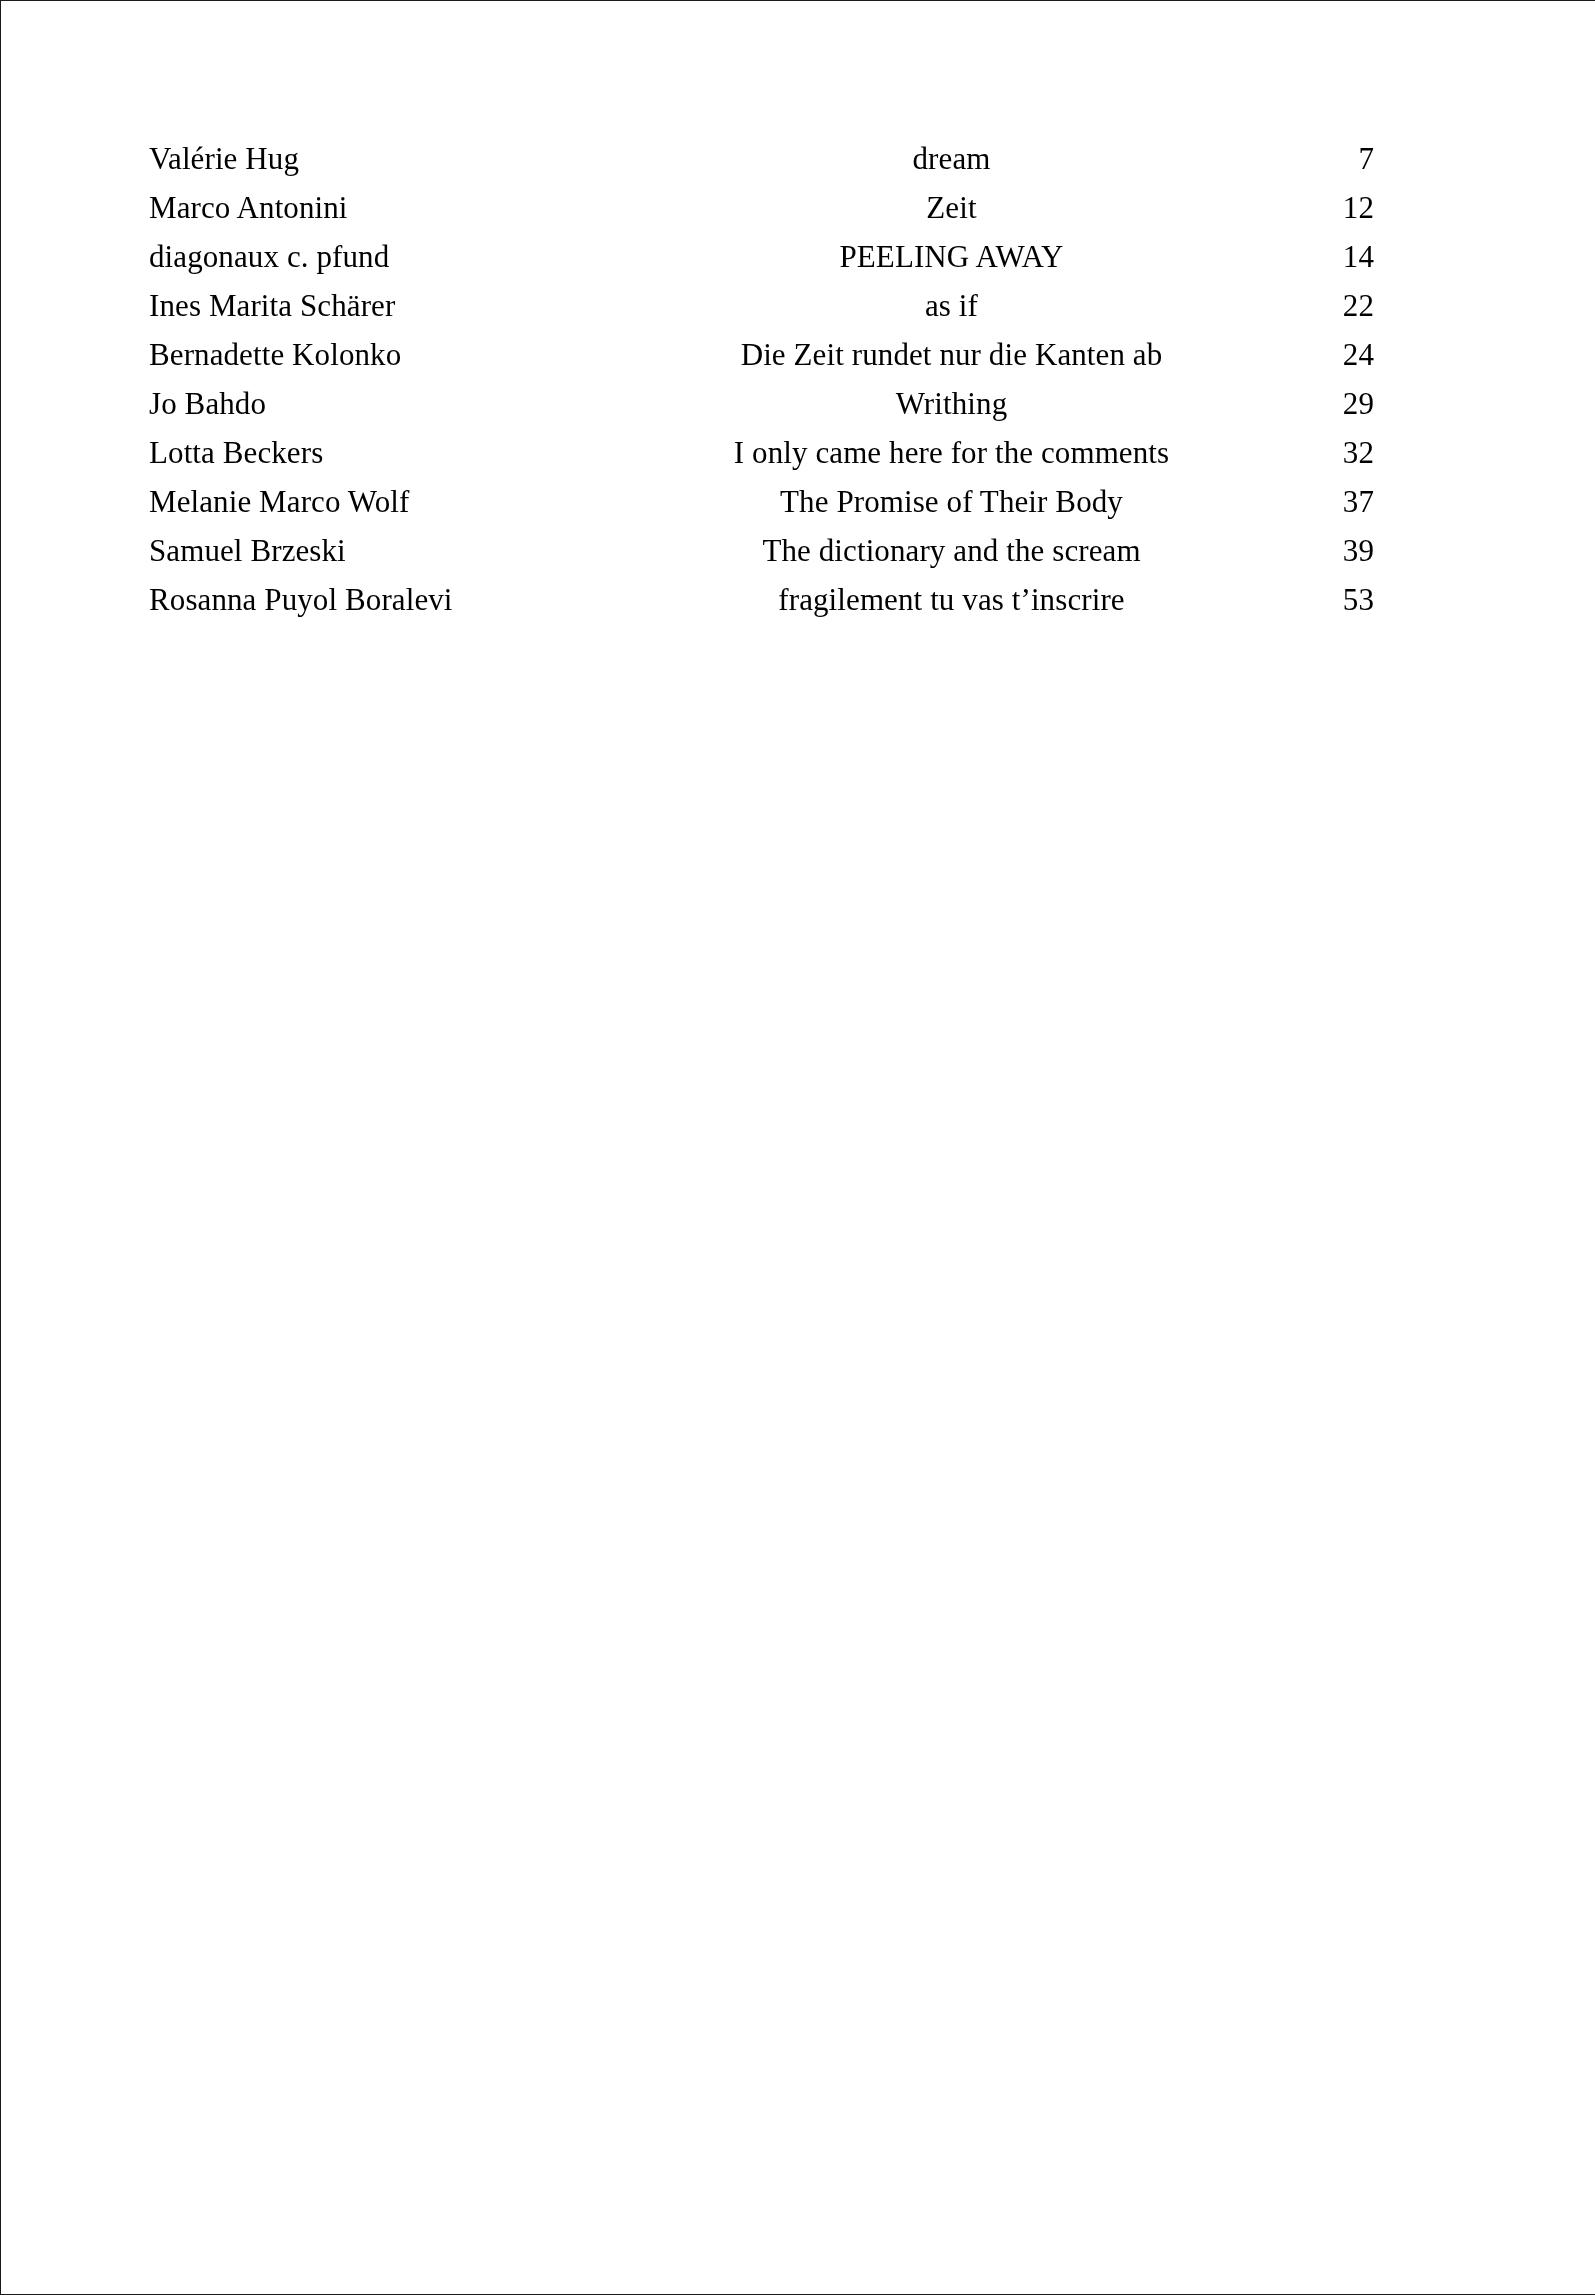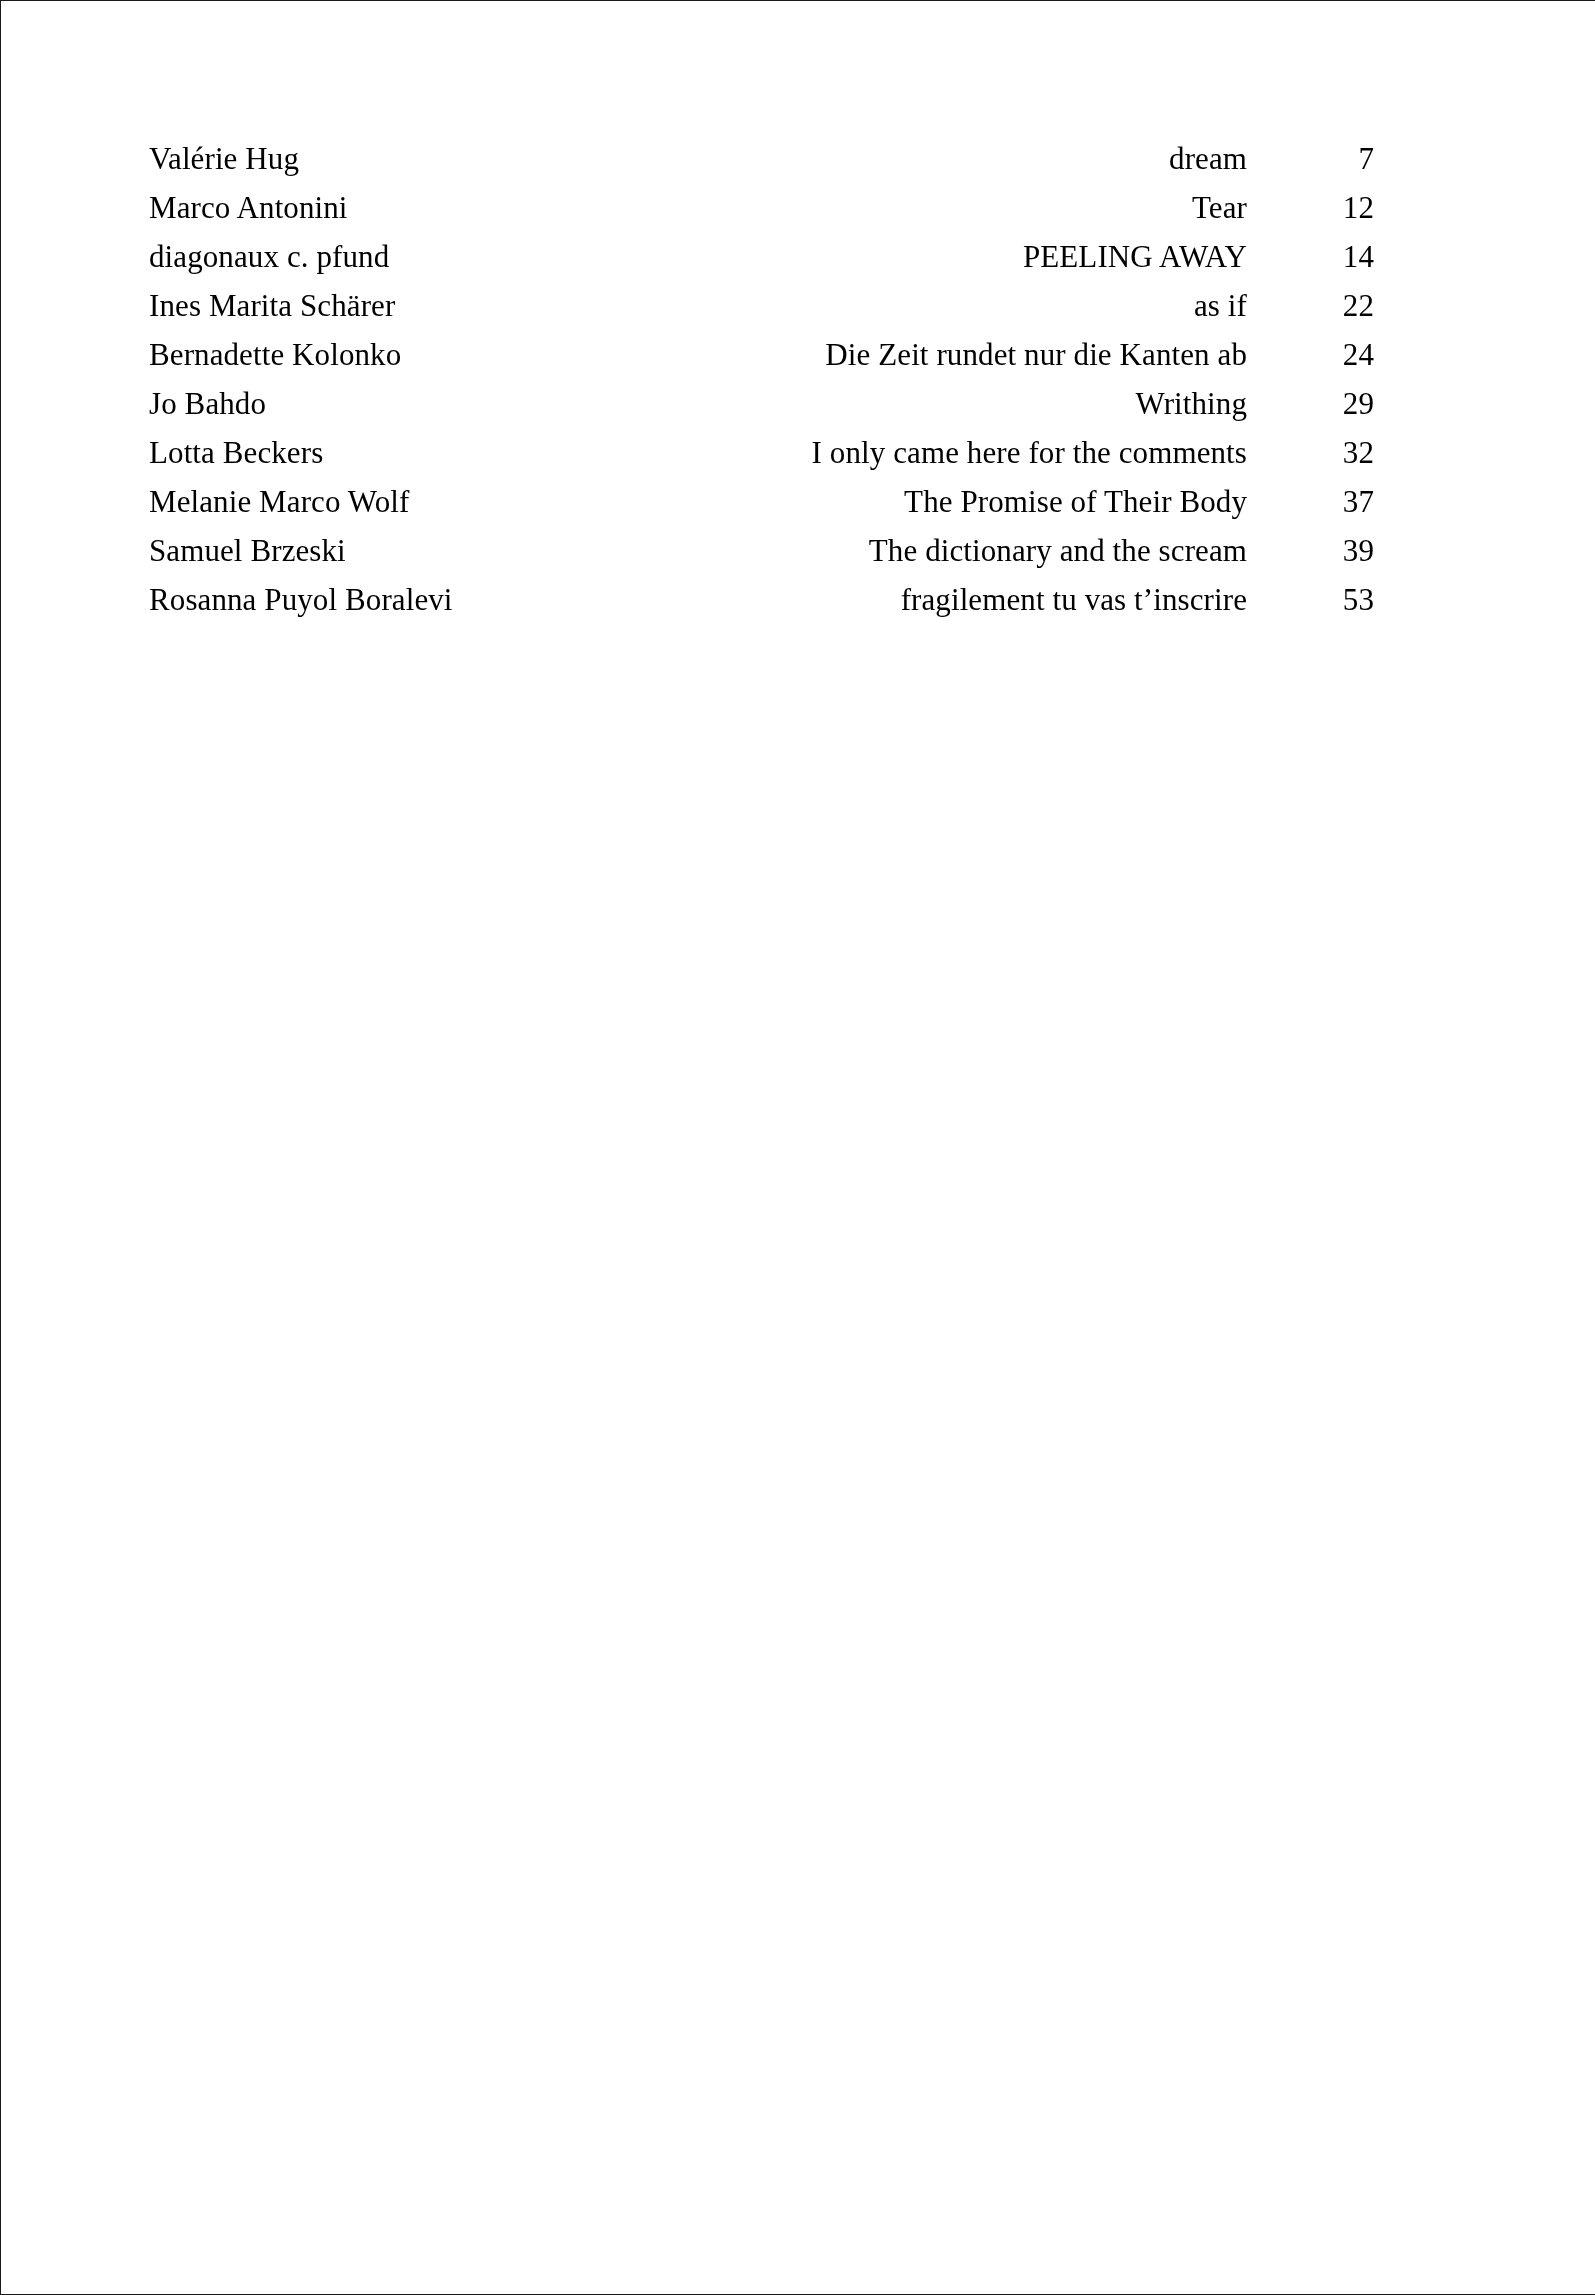--- a/index.html
+++ b/index.html
@@ -53,21 +53,21 @@
     letter-spacing: 0.1px;
   }
 
   .cell-author {
     width: 507px;
     text-align: left;
   }
 
   .cell-title {
     width: 591px;
-    text-align: right;
+    text-align: center;
   }
 
   .cell-page {
     width: 127px;
     text-align: right;
   }
 </style>
 </head>
 <body>
 
@@ -75,21 +75,21 @@
   <div class="toc">
     <table class="toc-table">
       <tbody>
           <tr class="toc-row">
             <td class="cell-author">Valérie Hug</td>
             <td class="cell-title">dream</td>
             <td class="cell-page">7</td>
           </tr>
           <tr class="toc-row">
             <td class="cell-author">Marco Antonini</td>
-            <td class="cell-title">Tear</td>
+            <td class="cell-title">Zeit</td>
             <td class="cell-page">12</td>
           </tr>
           <tr class="toc-row">
             <td class="cell-author">diagonaux c. pfund</td>
             <td class="cell-title">PEELING AWAY</td>
             <td class="cell-page">14</td>
           </tr>
           <tr class="toc-row">
             <td class="cell-author">Ines Marita Schärer</td>
             <td class="cell-title">as if</td>

